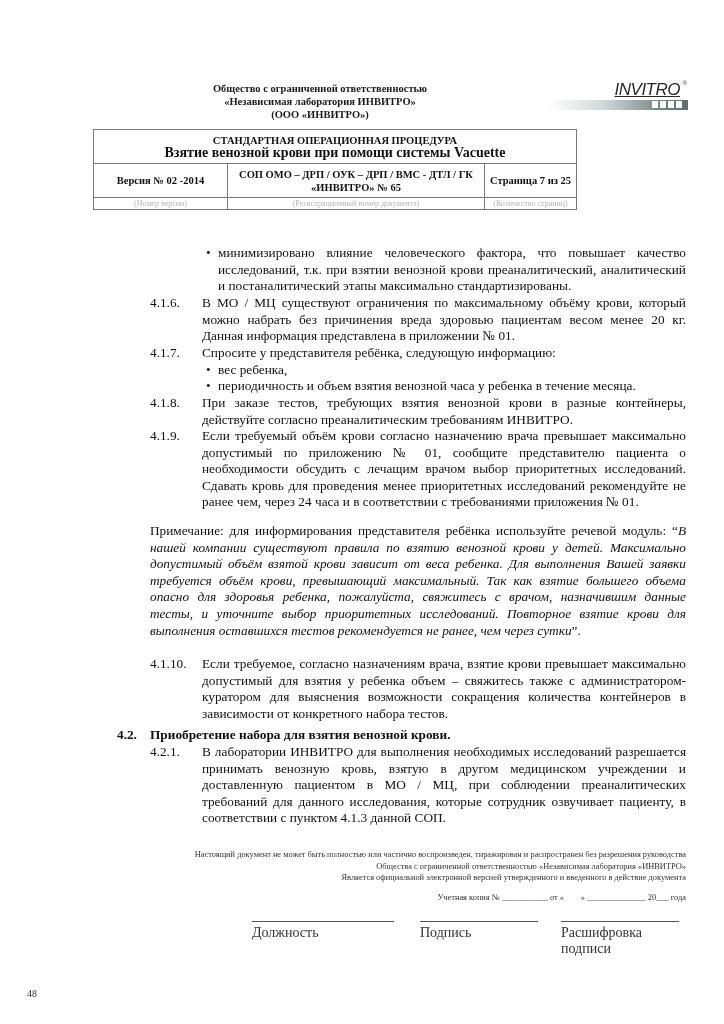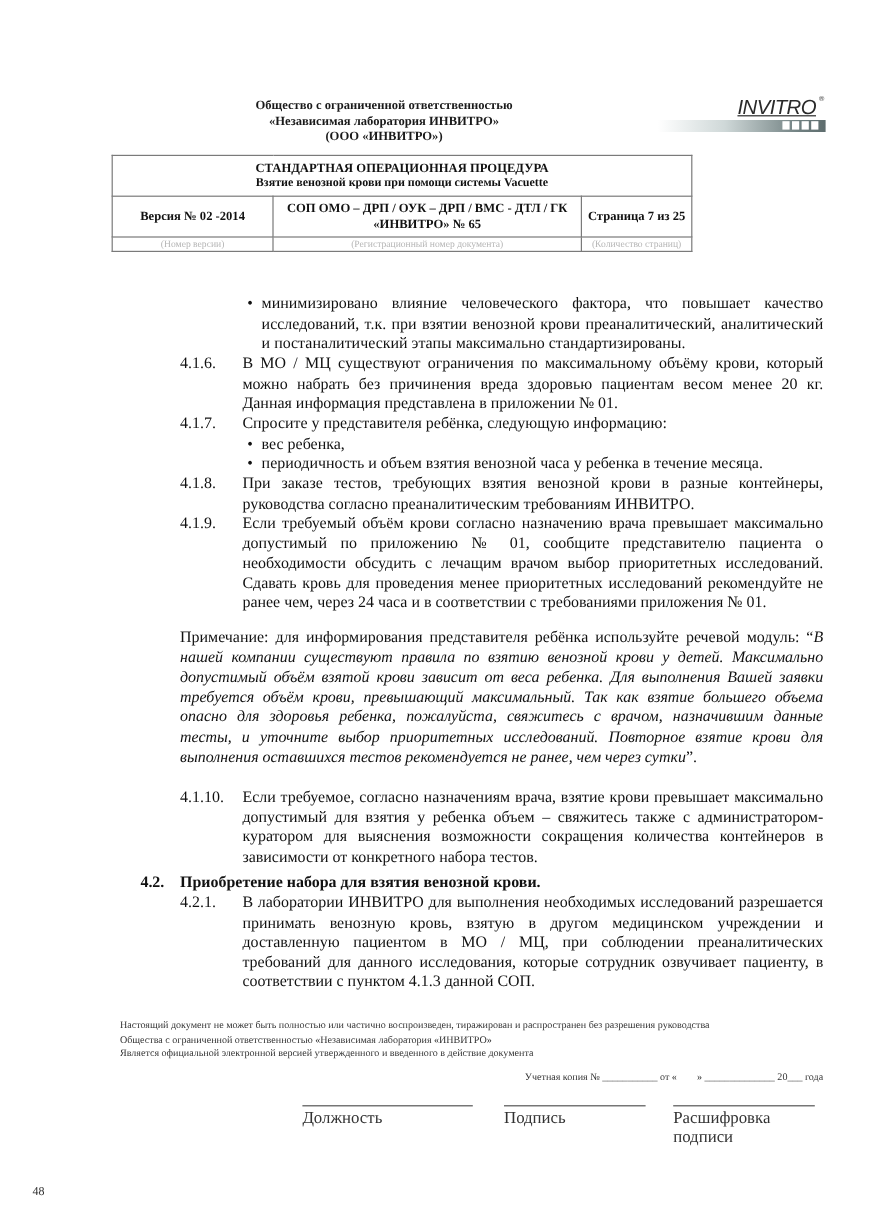--- a/index.html
+++ b/index.html
@@ -15,37 +15,37 @@
       text-decoration-thickness: 1px; text-underline-offset: 1px; }
     .logo-reg { position: absolute; right: 1px; top: 0; font-size: 6px; color: #333; font-family: "Liberation Sans", sans-serif; }
     .logo-bar { position: absolute; left: 0; right: 0; top: 20px; height: 10px;
       background: linear-gradient(to right, #ffffff 0%, #cfd8d8 40%, #6f7f80 85%, #5e6d6e 100%); }
     .logo-squares { position: absolute; right: 6px; top: 21px; display: flex; gap: 2px; }
     .logo-squares span { width: 6px; height: 7px; background: #fff; display: block; }
 
     .hdr-table { position: absolute; left: 93px; top: 129px; width: 484px; border: 1px solid #7a7a7a; border-collapse: collapse; }
     .hdr-table td { border: 1px solid #7a7a7a; text-align: center; vertical-align: middle; }
     .hdr-title { height: 34px; font-size: 10.5px; font-weight: bold; line-height: 12px; }
-    .hdr-title .t2 { font-size: 10px; }
+    .hdr-title .t2 { font-size: 14px; }
     .hdr-sub { height: 19px; font-size: 8px; color: #b0b0b0; }
     .hdr-meta td { height: 34px; font-size: 10.5px; font-weight: bold; line-height: 13px; }
     .hdr-cap td { height: 12px; font-size: 8px; color: #b5b5b5; line-height: 10px; }
 
     .content { position: absolute; left: 0; top: 0; width: 724px; font-size: 13.3px; line-height: 16.6px; }
     .num { position: absolute; left: 150px; }
     .txt { position: absolute; left: 202px; width: 484px; text-align: justify; text-align-last: left; }
     .bullet { position: absolute; left: 206px; }
     .btxt { position: absolute; left: 218px; width: 468px; text-align: justify; }
     .note { position: absolute; left: 150px; width: 536px; text-align: justify; }
     .note b { font-weight: normal; }
     .note i { font-style: italic; }
     .sec-num { position: absolute; left: 117px; font-weight: bold; }
     .sec-title { position: absolute; left: 150px; font-weight: bold; text-align: center; }
 
-    .footer-note { position: absolute; left: 100px; top: 849px; width: 586px; 
+    .footer-note { position: absolute; left: 100px; top: 849px; width: 586px; text-align: right;
       font-size: 8.4px; line-height: 11.5px; color: #333; }
     .copy-line { position: absolute; left: 380px; top: 893px; width: 306px; font-size: 8.4px; color: #333; white-space: pre; text-align: right; }
     .sig-line { position: absolute; top: 921px; height: 1px; background: #555; }
     .sig-label { position: absolute; top: 925px; font-size: 14px; color: #333; text-align: left; }
     .page-num { position: absolute; left: 27px; top: 988px; font-size: 10px; color: #333; }
   </style>
 </head>
 <body>
 
 <div class="org-block">
@@ -99,21 +99,21 @@
   <div class="txt" style="top:295px">В МО / МЦ существуют ограничения по максимальному объёму крови, который можно набрать без причинения вреда здоровью пациентам весом менее 20 кг. Данная информация представлена в приложении № 01.</div>
 
   <span class="num" style="top:345px">4.1.7.</span>
   <div class="txt" style="top:345px">Спросите у представителя ребёнка, следующую информацию:</div>
   <span class="bullet" style="top:362px">•</span>
   <div class="btxt" style="top:362px">вес ребенка,</div>
   <span class="bullet" style="top:378px">•</span>
   <div class="btxt" style="top:378px">периодичность и объем взятия венозной часа у ребенка в течение месяца.</div>
 
   <span class="num" style="top:395px">4.1.8.</span>
-  <div class="txt" style="top:395px">При заказе тестов, требующих взятия венозной крови в разные контейнеры, руководства согласно преаналитическим требованиям ИНВИТРО.</div>
+  <div class="txt" style="top:395px">При заказе тестов, требующих взятия венозной крови в разные контейнеры, действуйте согласно преаналитическим требованиям ИНВИТРО.</div>
 
   <span class="num" style="top:428px">4.1.9.</span>
   <div class="txt" style="top:428px">Если требуемый объём крови согласно назначению врача превышает максимально допустимый по приложению № 01, сообщите представителю пациента о необходимости обсудить с лечащим врачом выбор приоритетных исследований. Сдавать кровь для проведения менее приоритетных исследований рекомендуйте не ранее чем, через 24 часа и в соответствии с требованиями приложения № 01.</div>
 
   <div class="note" style="top:523px"><b>Примечание:</b><span> для информирования представителя ребёнка используйте речевой модуль: “</span><i>В нашей компании существуют правила по взятию венозной крови у детей. Максимально допустимый объём взятой крови зависит от веса ребенка. Для выполнения Вашей заявки требуется объём крови, превышающий максимальный. Так как взятие большего объема опасно для здоровья ребенка, пожалуйста, свяжитесь с врачом, назначившим данные тесты, и уточните выбор приоритетных исследований. Повторное взятие крови для выполнения оставшихся тестов рекомендуется не ранее, чем через сутки</i><span>”.</span></div>
 
   <span class="num" style="top:656px">4.1.10.</span>
   <div class="txt" style="top:656px">Если требуемое, согласно назначениям врача, взятие крови превышает максимально допустимый для взятия у ребенка объем – свяжитесь также с администратором-куратором для выяснения возможности сокращения количества контейнеров в зависимости от конкретного набора тестов.</div>
 
   <span class="sec-num" style="top:727px">4.2.</span>

